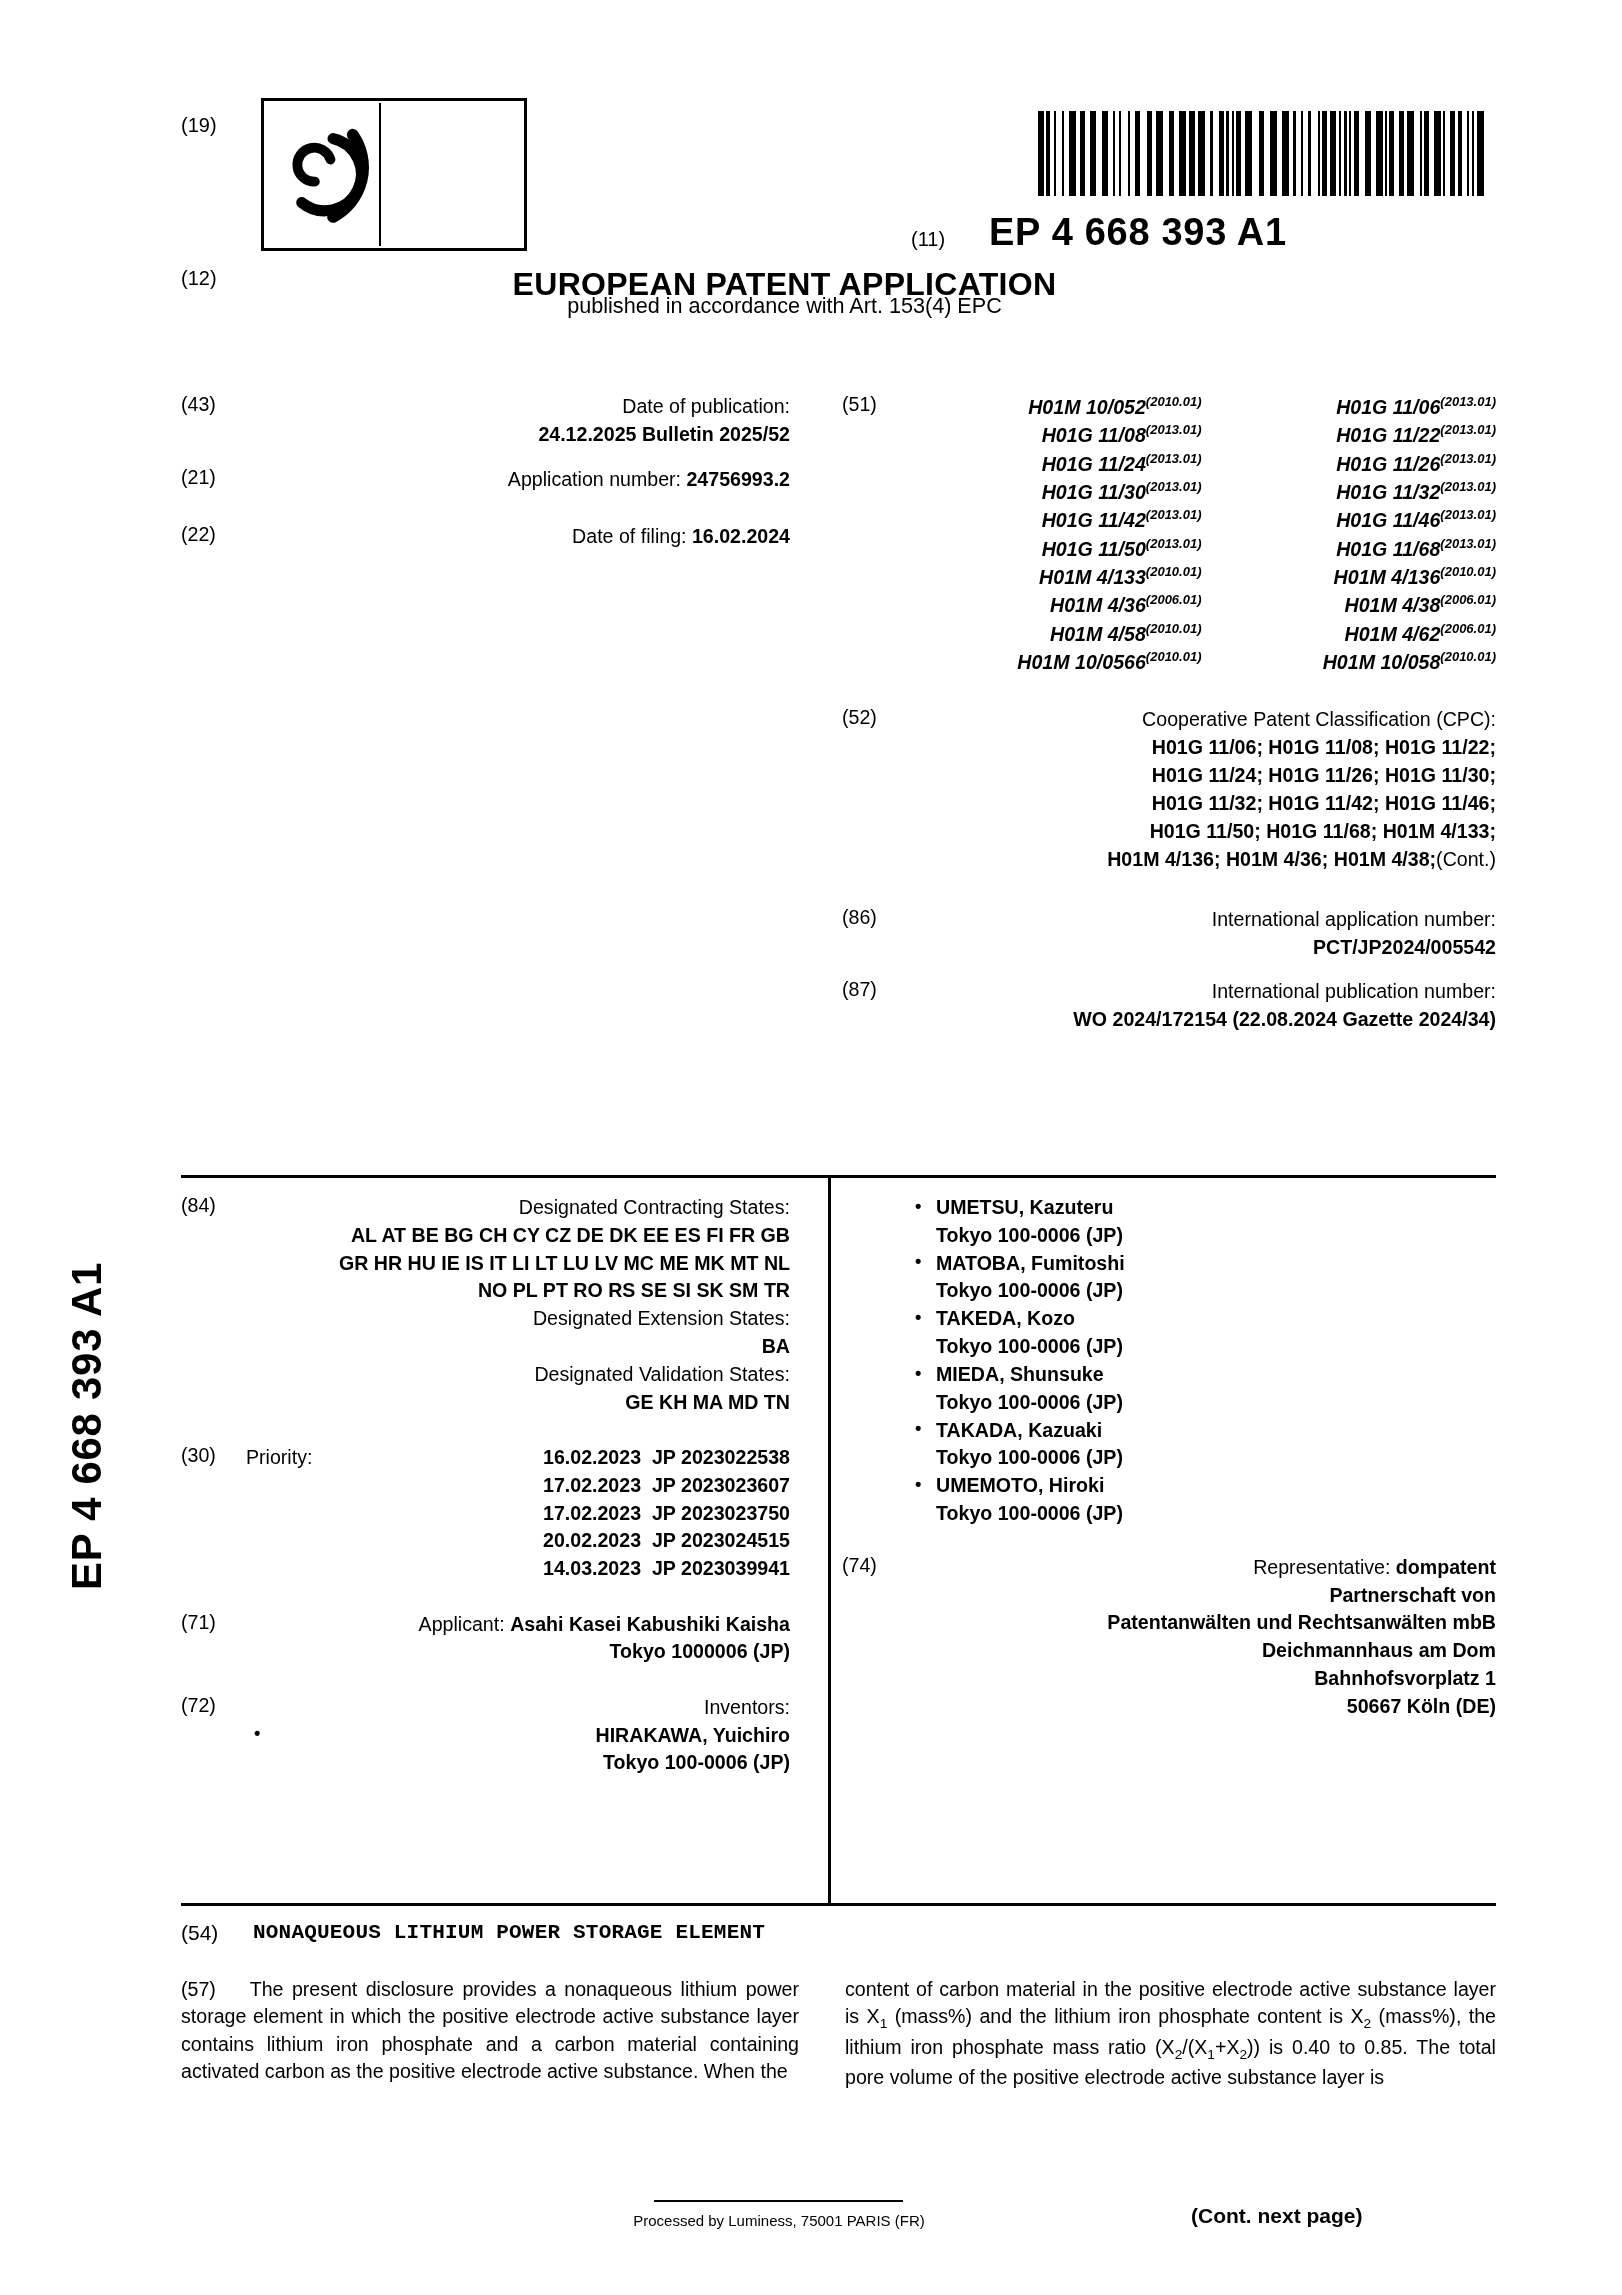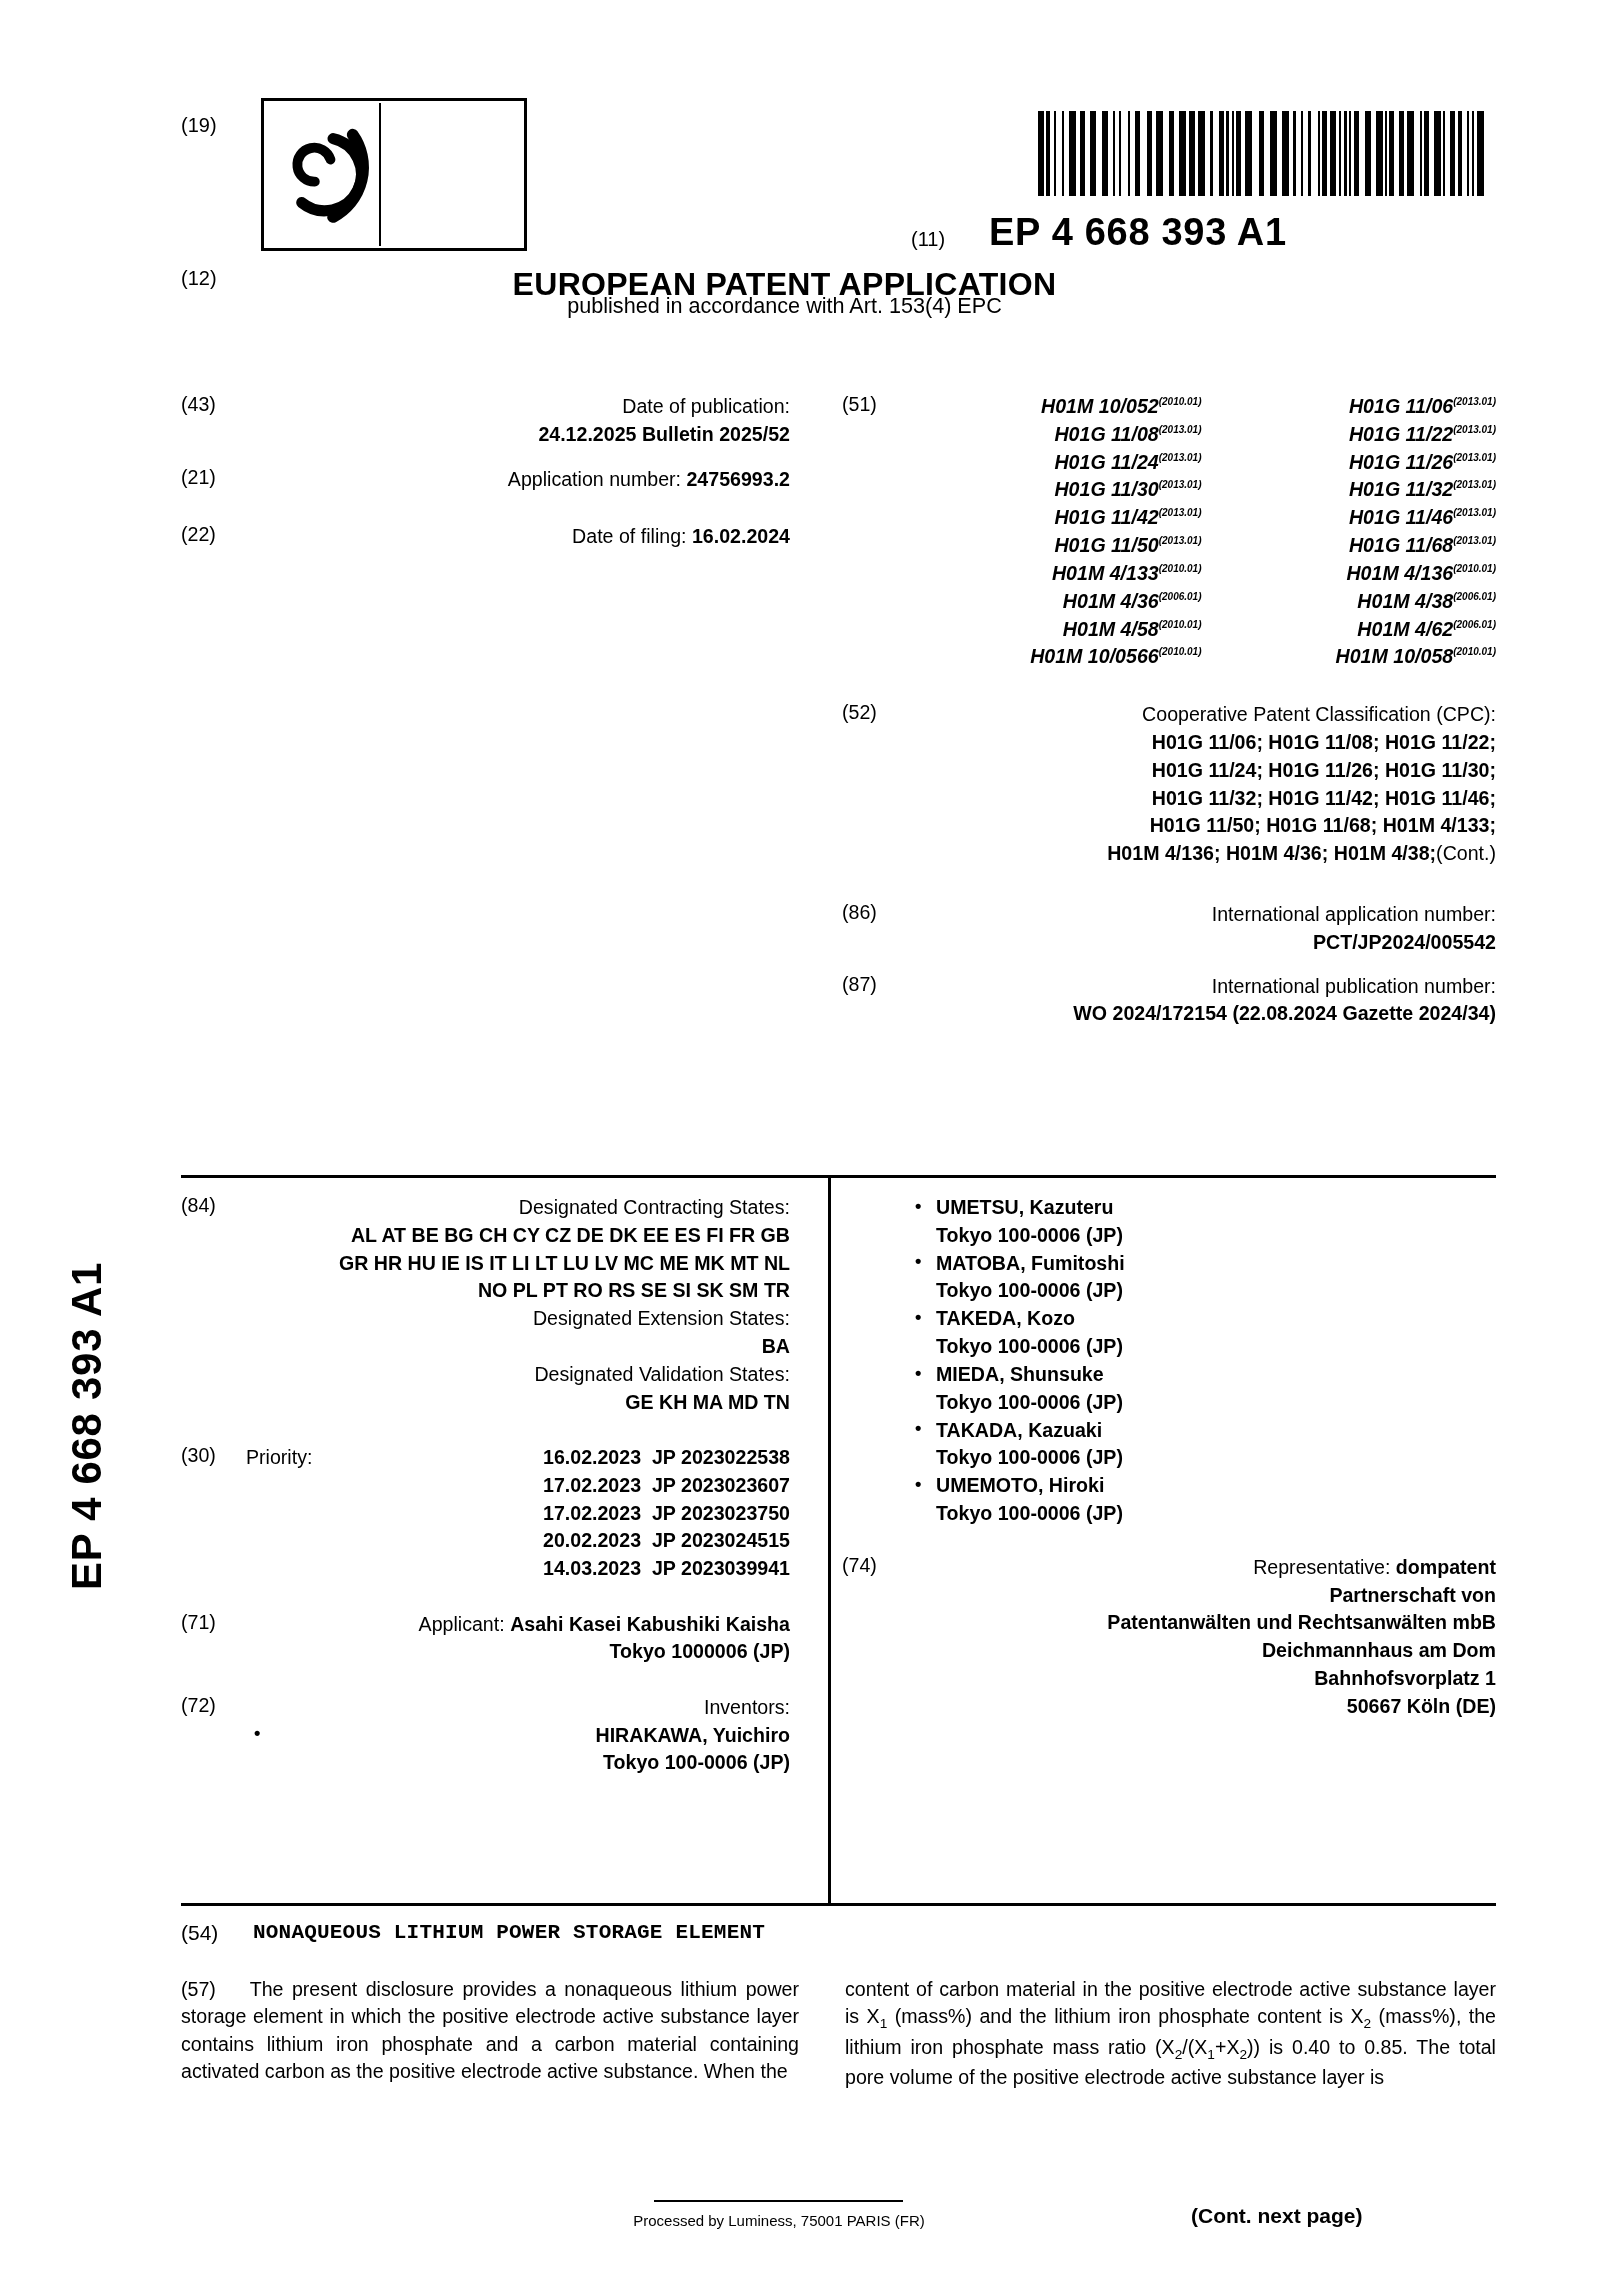--- a/index.html
+++ b/index.html
@@ -62,21 +62,21 @@
   .biblio { position:absolute; left:181px; top:393px; width:1315px; }
   .field { position:relative; margin-bottom:3.9px; }
   .fnum { position:absolute; left:0; top:0; font-size:19.6px; }
   .fbody { margin-left:65px; font-size:19.6px; line-height:1.42;text-align:right; }
   .b { font-weight:bold; }
   .colL { position:absolute; left:0px; top:0px; width:609px; }
   .colR { position:absolute; left:661px; top:0px; width:654px; }
 
   .ipcrow { display:flex; }
   .ipcrow > div { width:50%; font-weight:bold; font-style:italic; font-size:19.6px; white-space:nowrap; }
-  .sup { font-size:10px; font-style:italic; font-weight:bold; vertical-align:super; }
+  .sup { font-size:13px; font-style:italic; font-weight:bold; vertical-align:super; }
   .cpcline { font-weight:bold; font-size:19.6px; }
   .cont { float:right; font-weight:normal; font-style:normal; }
 
   
   .hrule { position:absolute; background:#000; height:2.6px; }
   .vrule { position:absolute; background:#000; width:2.6px; }
 
   
   .lower { position:absolute; left:181px; top:1194px; width:1315px; }
   ul.people { list-style:none; margin:0; padding:0; }

